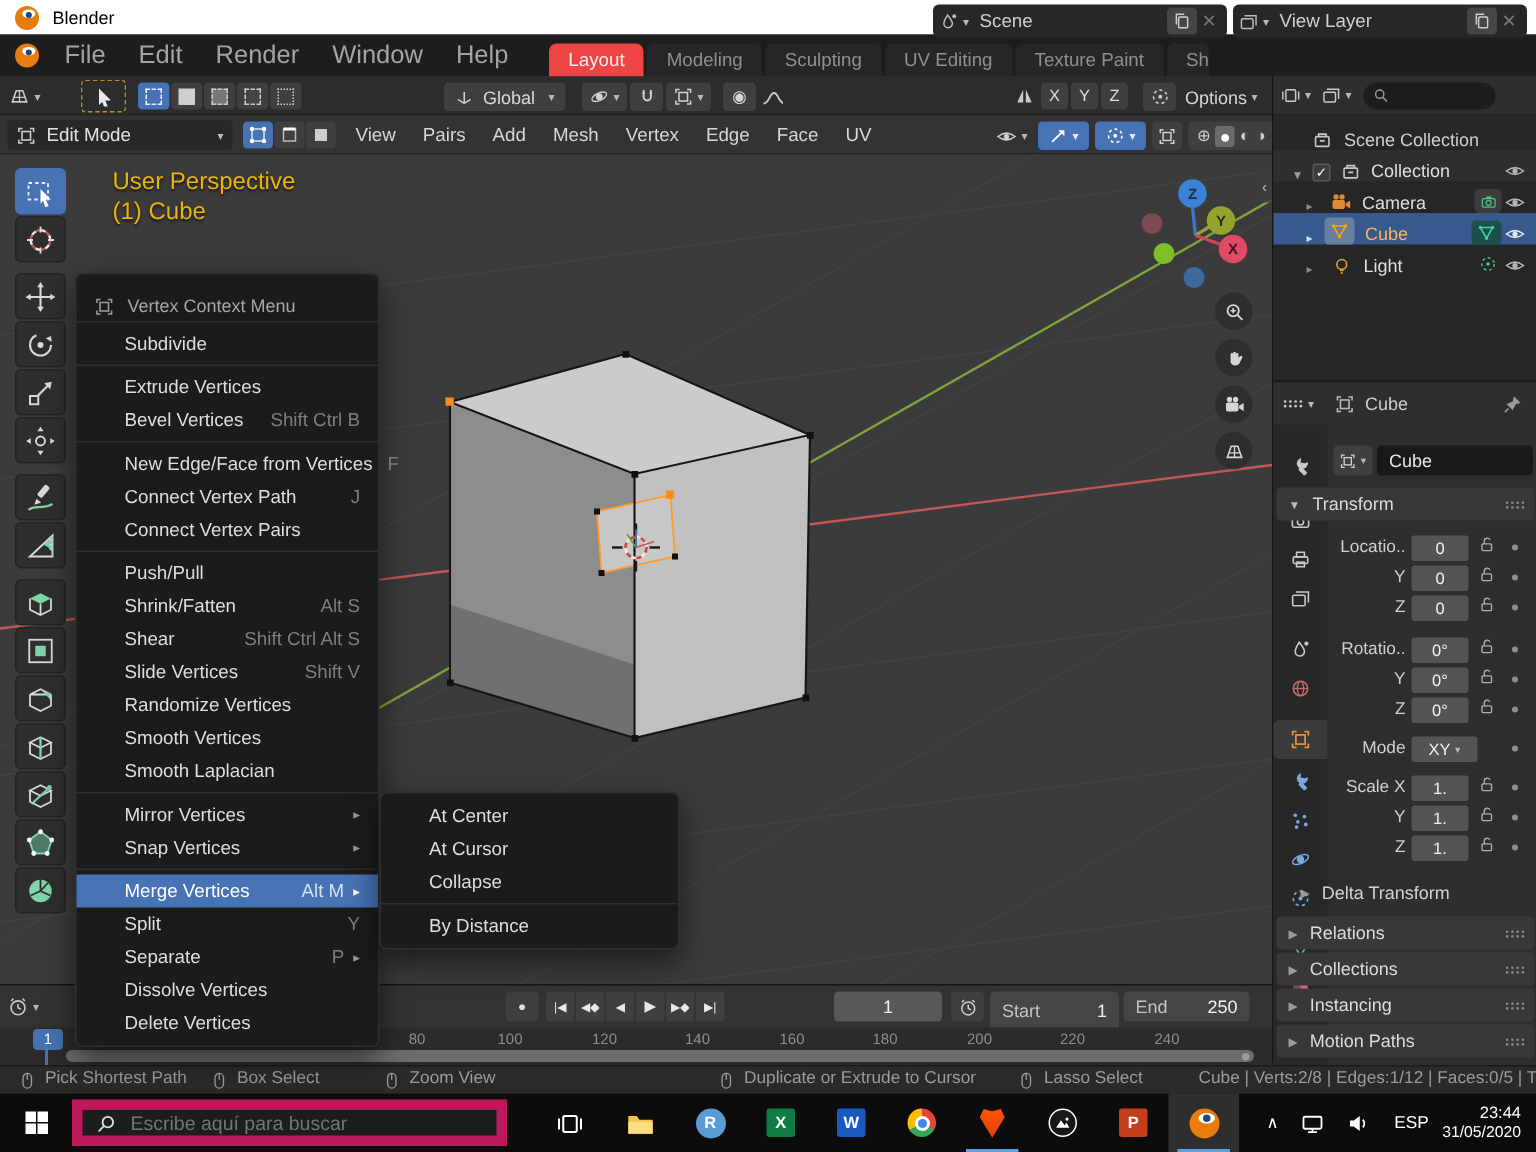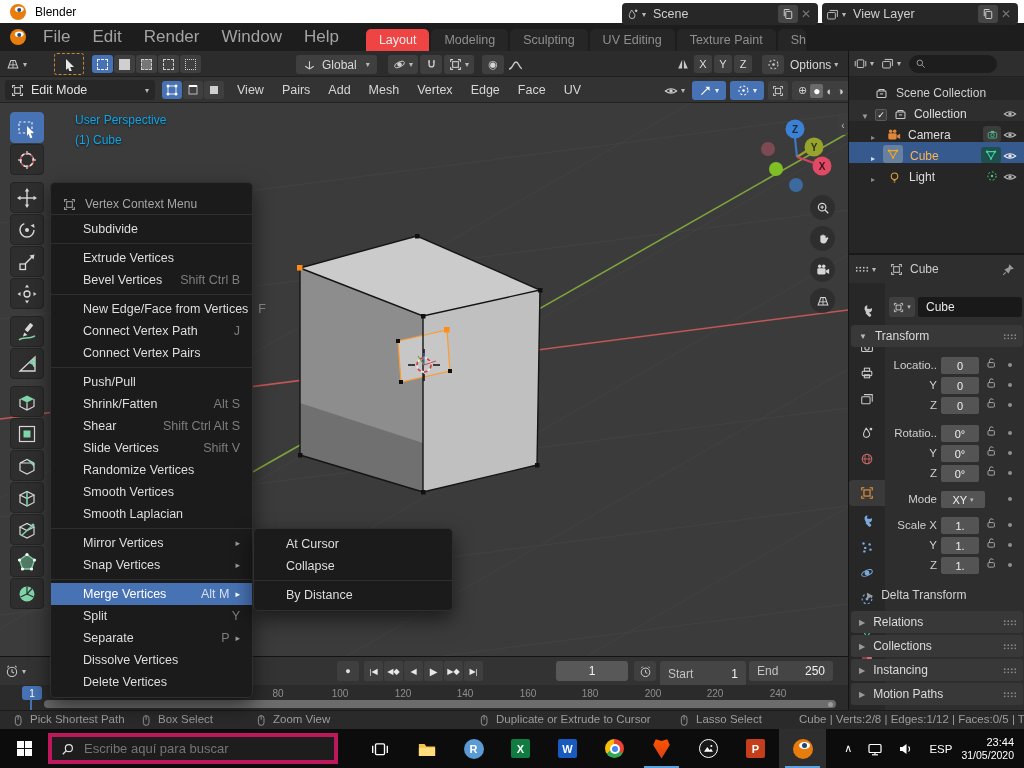--- a/index.html
+++ b/index.html
@@ -25,21 +25,21 @@
 .idbtn{width:20px;height:18px;background:#454545;border-radius:3px;display:flex;align-items:center;justify-content:center;margin-left:2px;color:#cfcfcf}
 .idx{color:#777;font-size:12px;width:16px;text-align:center}
 
 #toolsettings{left:0;top:51px;width:848px;height:26px;background:#2c2c2c;border-bottom:1px solid #1f1f1f}
 #vpheader{left:0;top:77px;width:848px;height:26px;background:#333;border-bottom:1px solid #222}
 .hmenu{padding:0 9px;color:#d6d6d6;font-size:12.5px}
 .sq{width:11px;height:11px;display:inline-block}
 .selbtn{width:21px;height:18px;margin-right:1px}
 
 #viewport{left:0;top:103px;width:848px;height:553px;background:#3b3b3b;overflow:hidden}
-#ovl1,#ovl2{color:#0ea5e9;text-shadow:0 1px 2px rgba(0,0,0,.7);font-size:12px}
+#ovl1,#ovl2{color:#eab308;text-shadow:0 1px 2px rgba(0,0,0,.7);font-size:16px}
 
 .tbtn{width:34px;height:31px;background:#2e2e2e;border:1px solid #242424;display:flex;align-items:center;justify-content:center;border-radius:4px;margin-bottom:1px}
 .tbtn.active{background:#4772b3;border-color:#4772b3}
 .tgap{height:6px}
 
 .navbtn{width:25px;height:25px;border-radius:50%;background:rgba(42,42,42,.72);display:flex;align-items:center;justify-content:center;color:#d6d6d6;margin-bottom:6px}
 
 .cmenu{background:#1b1b1b;border:1px solid #2f2f2f;border-radius:5px;box-shadow:0 8px 20px rgba(0,0,0,.55);padding:4px 0;z-index:50}
 .cm-title{height:24px;display:flex;align-items:flex-end;padding:0 12px;color:#a6a6a6}
 .cm-sep{height:1px;background:#2e2e2e;margin:3px 0}
@@ -1082,21 +1082,21 @@
 
 <div id="taskbar" class="ab">
   <div class="tkslot" style="width:48px">
     <span id="winlogo">
         <span></span>
         <span></span>
         <span></span>
         <span></span>
       </span>
   </div>
-  <div class="f" style="width:290px;height:31px;background:#1d1d1d;border:4px solid #be185d">
+  <div class="f" style="width:290px;height:31px;background:#1d1d1d;border:7px solid #be185d">
     <svg class="ic" width="14" height="14" style="margin:0 9px;color:#e0e0e0;transform:scaleX(-1)">
         <use href="#sy-search"></use>
       </svg>
     <input style="background: transparent; border: none; outline: none; color: rgb(201, 201, 201); font-size: 13px; font-family: inherit; width: 230px;" placeholder="Escribe aquí para buscar">
   </div>
   <div class="tkslot" style="margin-left:18px">
       <svg class="ic" width="18" height="18" style="color:#fff">
         <use href="#sy-taskview"></use>
       </svg>
     </div>
@@ -1236,20 +1236,23 @@
   <div class="cm-item">
       <span class="lbl">Dissolve Vertices</span>
     </div>
   <div class="cm-item">
       <span class="lbl">Delete Vertices</span>
     </div>
 </div>
 
 <div class="cmenu ab" style="left:253px;top:528px;width:200px;z-index:51">
   <div class="cm-item">
+      <span class="lbl">At Center</span>
+    </div>
+  <div class="cm-item">
       <span class="lbl">At Cursor</span>
     </div>
   <div class="cm-item">
       <span class="lbl">Collapse</span>
     </div>
   <div class="cm-sep"></div>
   <div class="cm-item">
       <span class="lbl">By Distance</span>
     </div>
 </div>

